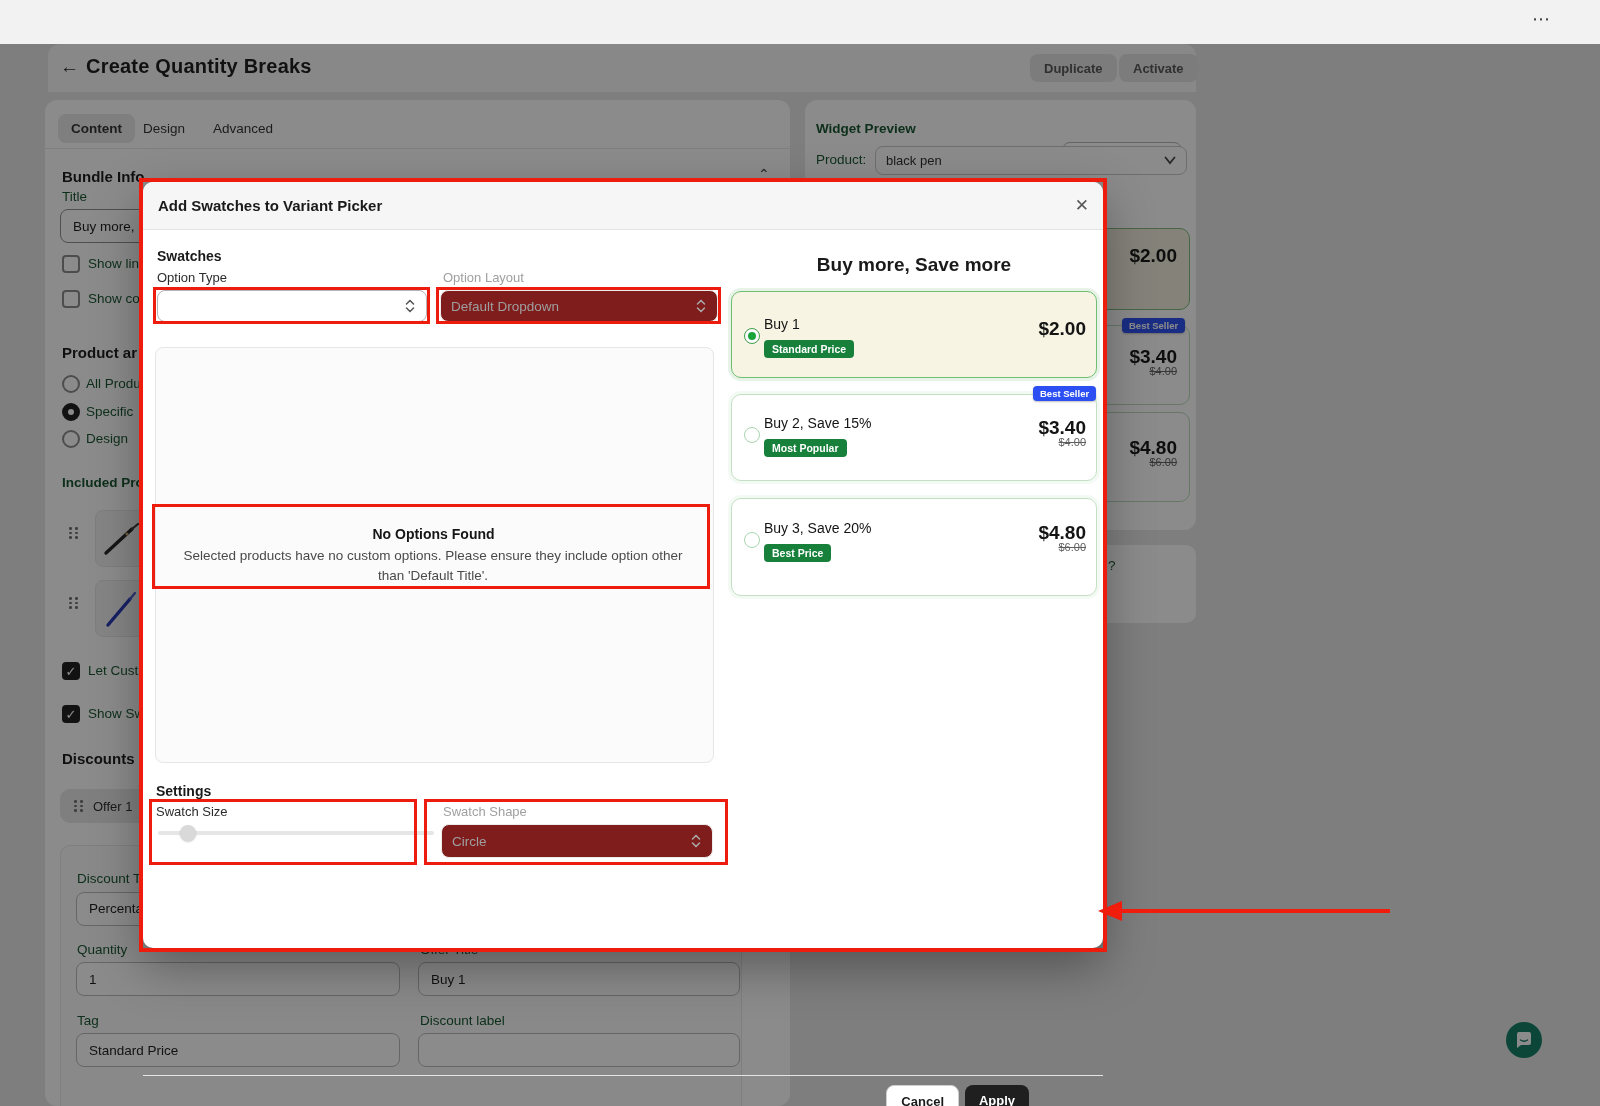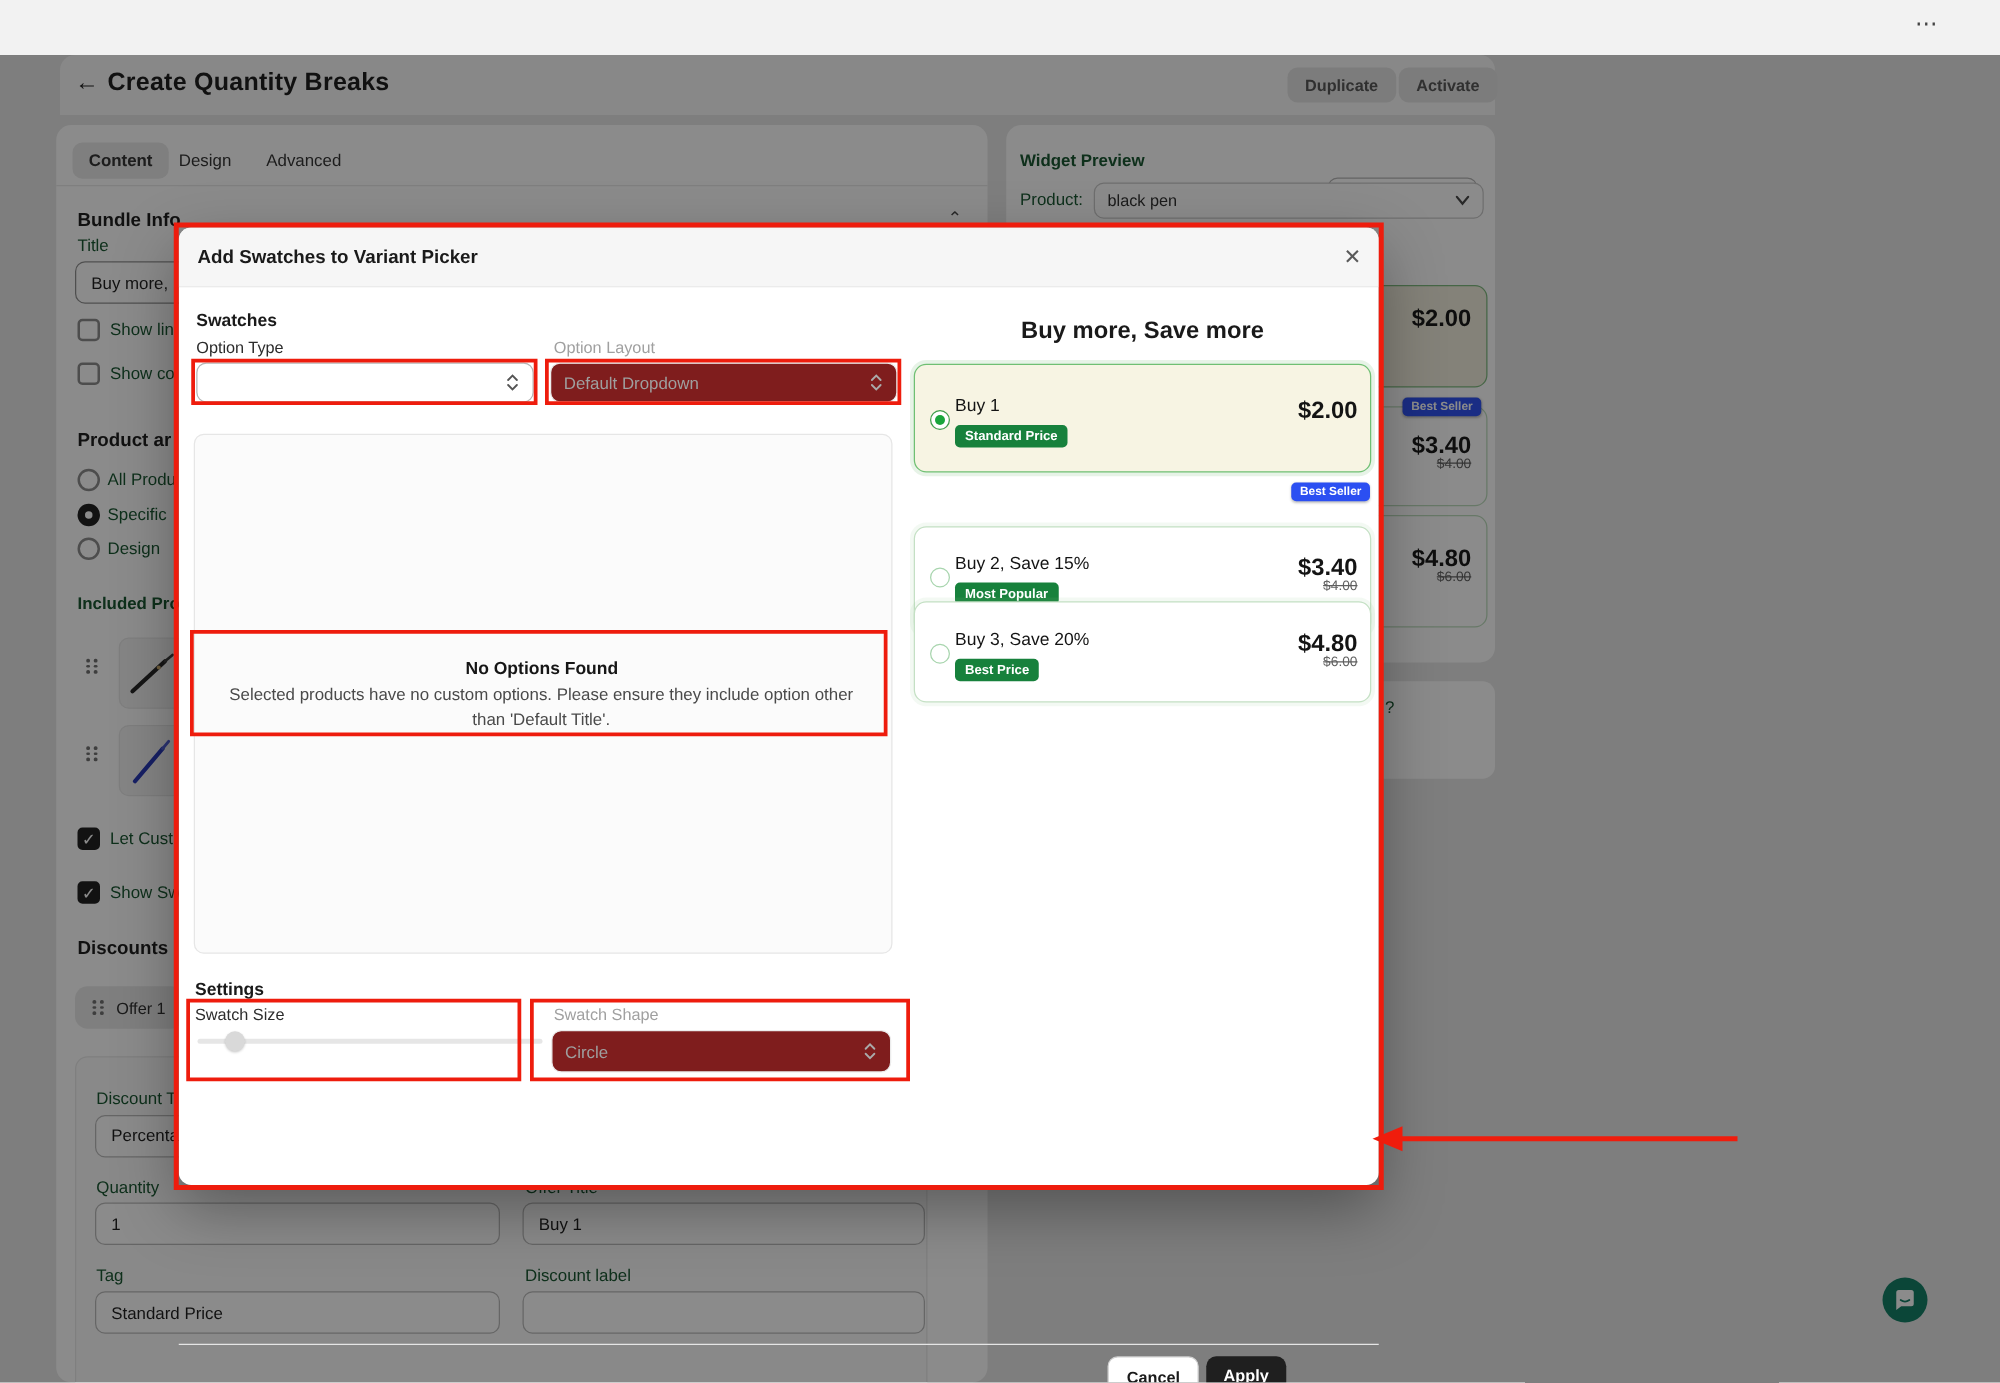--- a/index.html
+++ b/index.html
@@ -262,30 +262,30 @@
 
     <div class="abs offer sel" style="left:588px;top:109px;width:366px;height:87px;">
       <div class="oradio on abs" style="left:12px;top:36px;">
           <i></i>
         </div>
       <div class="oname abs" style="left:32px;top:24px;">Buy 1</div>
       <div class="greenbadge abs" style="left:32px;top:48px;">Standard Price</div>
       <div class="price-big abs" style="right:10px;top:26px;">$2.00</div>
     </div>
 
-    <div class="abs offer plain" style="left:588px;top:212px;width:366px;height:87px;margin-top:27px;">
+    <div class="abs offer plain" style="left:588px;top:212px;width:366px;height:87px;">
       <div class="oradio off abs" style="left:12px;top:32px;"></div>
       <div class="oname abs" style="left:32px;top:20px;">Buy 2, Save 15%</div>
       <div class="greenbadge abs" style="left:32px;top:44px;">Most Popular</div>
       <div class="price-big abs" style="right:10px;top:22px;">$3.40</div>
       <div class="price-old abs" style="right:10px;top:41px;">$4.00</div>
     </div>
     <div class="abs bluebadge" style="left:890px;top:204px;">Best Seller</div>
 
-    <div class="abs offer plain" style="left:588px;top:299px;width:366px;height:81px;">
+    <div class="abs offer plain" style="left:588px;top:316px;width:366px;height:98px;">
       <div class="oradio off abs" style="left:12px;top:33px;"></div>
       <div class="oname abs" style="left:32px;top:21px;">Buy 3, Save 20%</div>
       <div class="greenbadge abs" style="left:32px;top:45px;">Best Price</div>
       <div class="price-big abs" style="right:10px;top:23px;">$4.80</div>
       <div class="price-old abs" style="right:10px;top:42px;">$6.00</div>
     </div>
 
     <div class="abs" style="left:13px;top:601px;font-size:14px;font-weight:bold;">Settings</div>
     <div class="abs" style="left:13px;top:622px;font-size:13px;color:#2c2c2c;">Swatch Size</div>
     <div class="abs track" style="left:15px;top:649px;width:276px;"></div>

